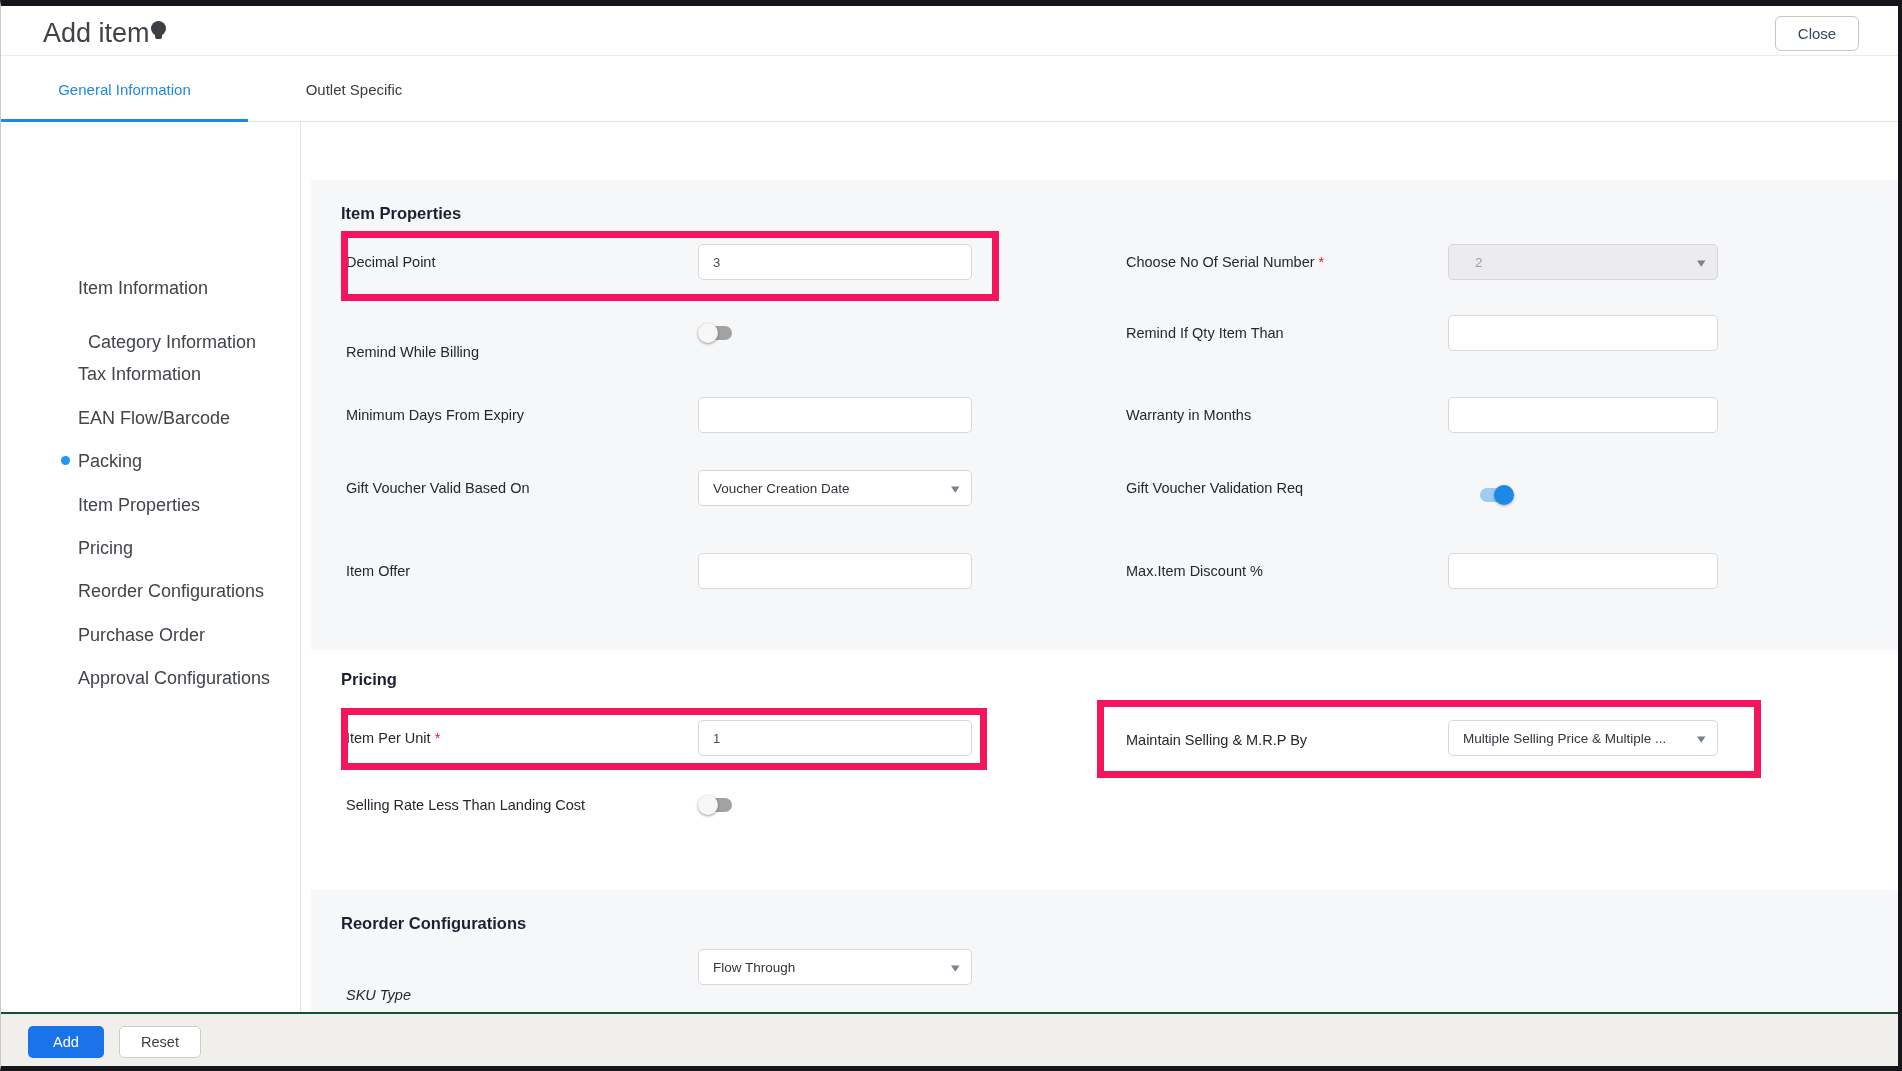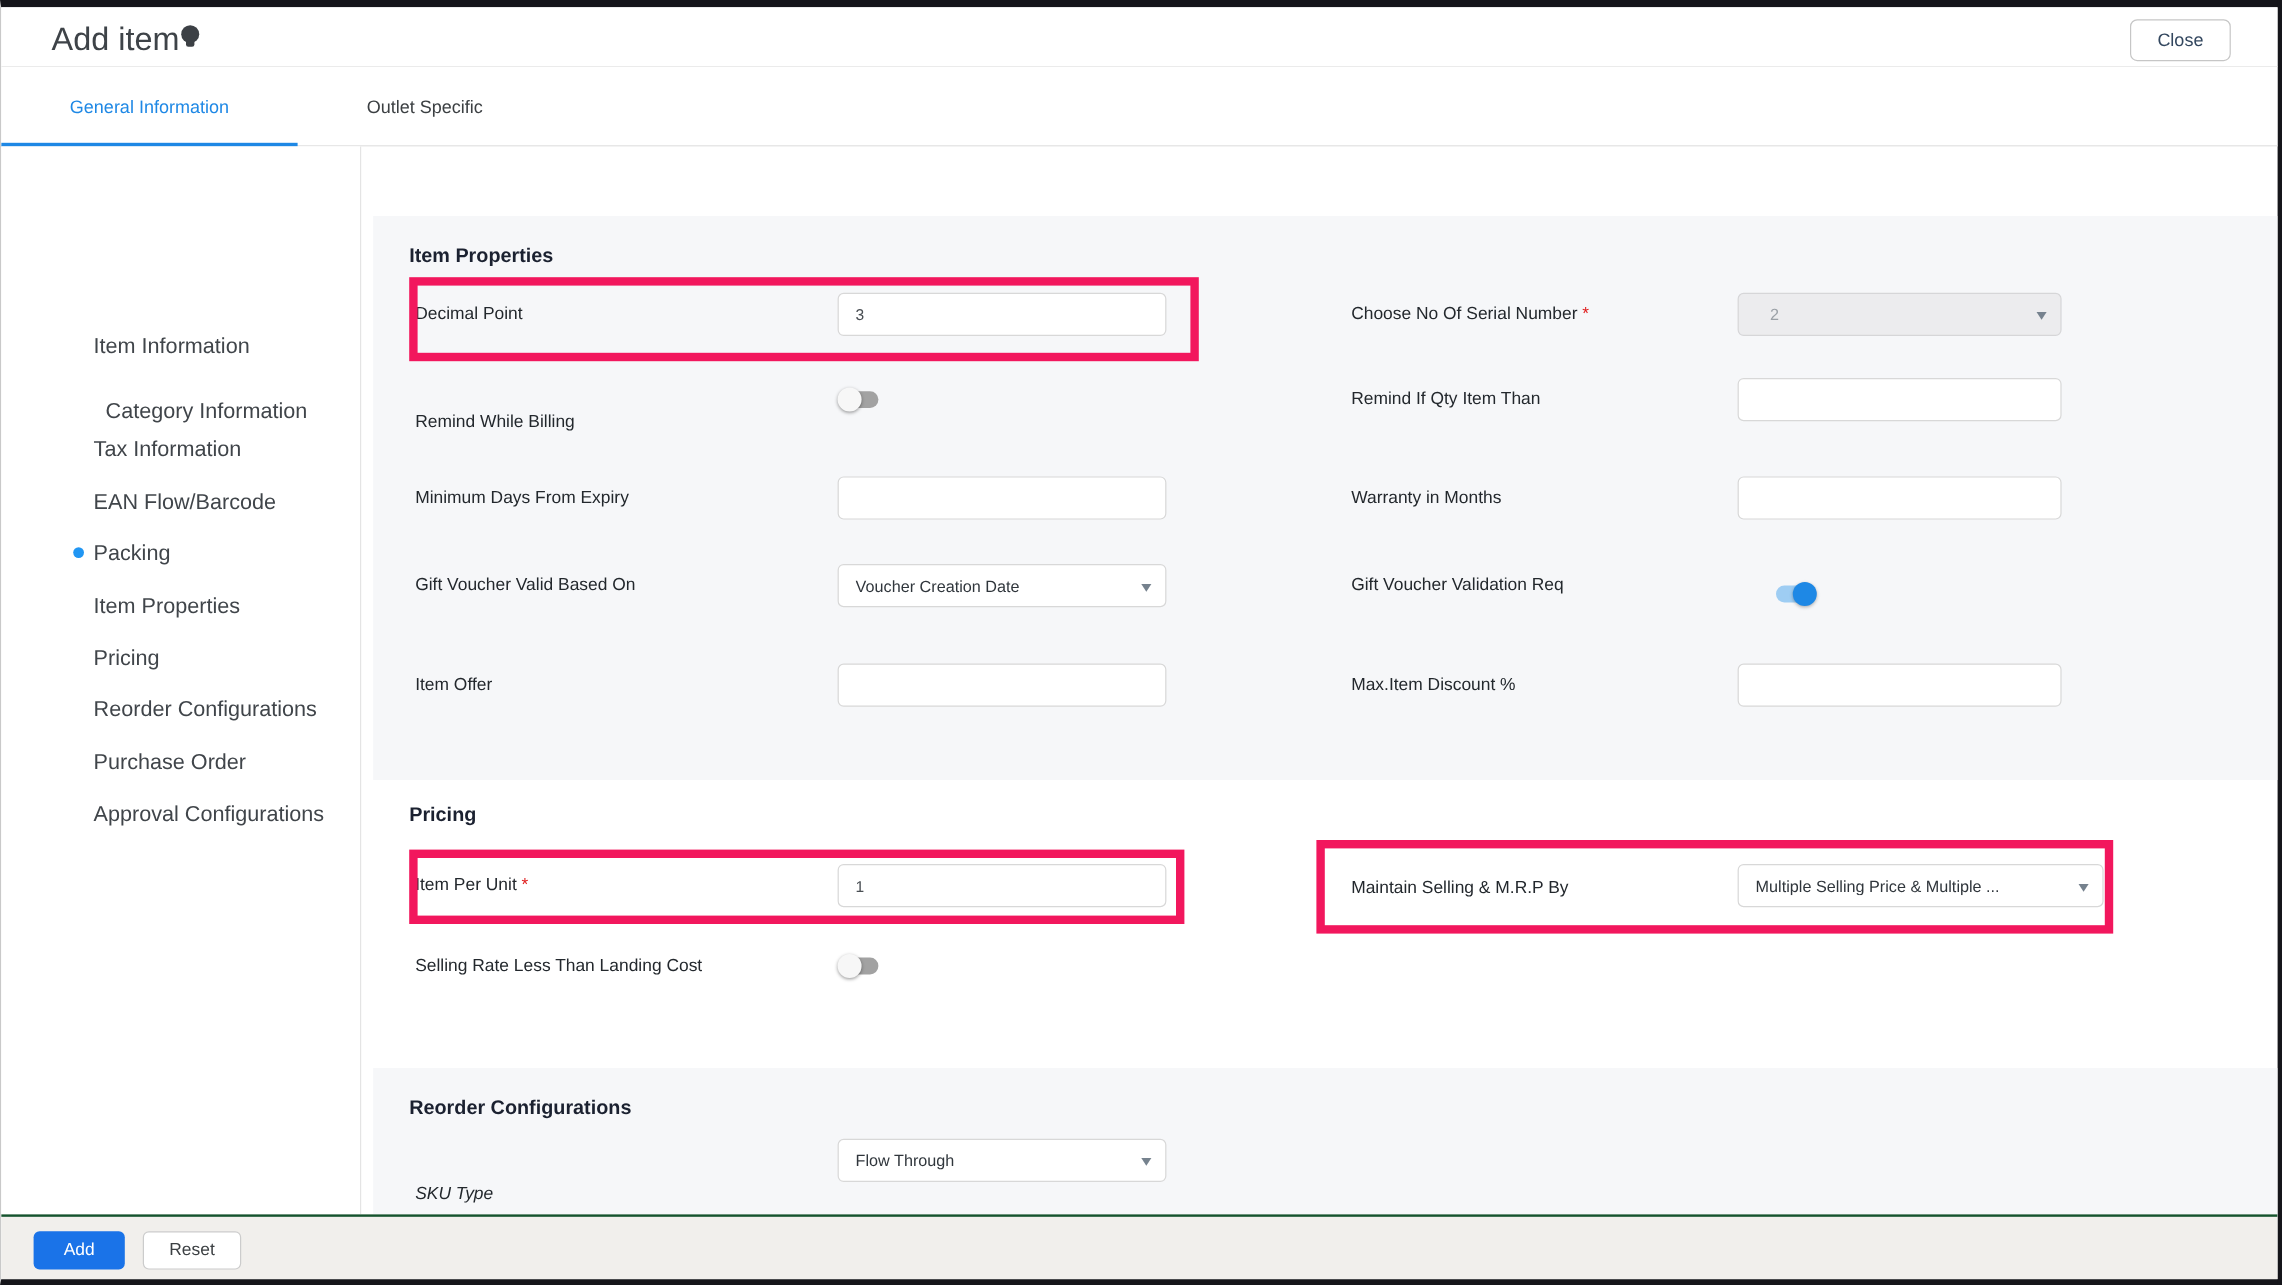--- a/index.html
+++ b/index.html
@@ -117,21 +117,21 @@
   <div class="label" style="left:345px;top:556px;">Item Offer</div>
   <input class="input" style="left: 697px; top: 547px;" readonly="" value="">
   <div class="label" style="left:1125px;top:556px;">Max.Item Discount %</div>
   <input class="input" style="left: 1447px; top: 547px; width: 270px;" readonly="" value="">
 
   <div class="h2" style="left:340px;top:664px;">Pricing</div>
 
   <div class="label" style="left:345px;top:723px;"><span>Item Per Unit</span> <span class="req">*</span></div>
   <input class="input" style="left: 697px; top: 714px;" readonly="" value="1">
   <div class="label" style="left:1125px;top:725px;">Maintain Selling &amp; M.R.P By</div>
-  <div class="select" style="left:1447px;top:714px;width:305px;">
+  <div class="select" style="left:1447px;top:714px;width:270px;">
     <span class="val">Multiple Selling Price &amp; Multiple ...</span>
     <span class="caret-glyph">▾</span>
   </div>
 
   <div class="label" style="left:345px;top:790px;">Selling Rate Less Than Landing Cost</div>
   <div class="toggle" style="left:697px;top:789px;">
       <div class="track"></div>
       <div class="knob"></div>
     </div>
 

